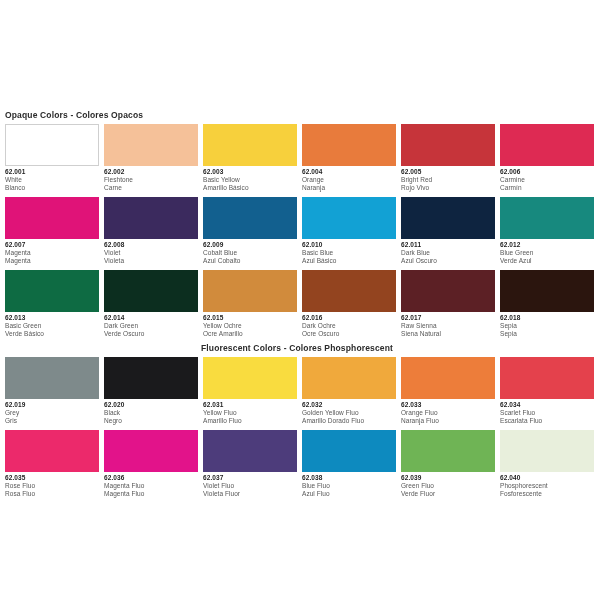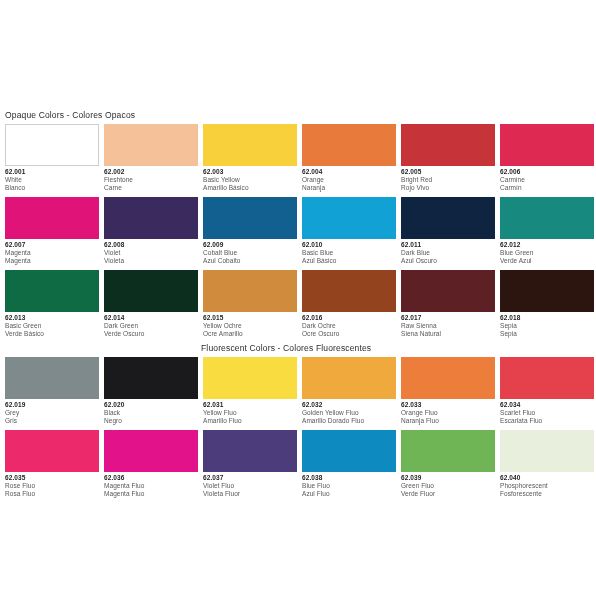--- a/index.html
+++ b/index.html
@@ -20,21 +20,21 @@
     height: 596px;
   }
   .chart {
     position: absolute;
     left: 5px;
     top: 110px;
     width: 586px;
   }
   .section-header {
     font-size: 8.5px;
-    font-weight: normal;
+    font-weight: bold;
     color: #2b2b2b;
     letter-spacing: 0.15px;
     line-height: 10px;
     margin: 0 0 4px 0;
     white-space: nowrap;
   }
   .section-header.indented {
     margin-left: 196px;
   }
   .row {
@@ -231,21 +231,21 @@
           <div class="meta">
             <div class="code">62.018</div>
             <div class="name-en">Sepia</div>
             <div class="name-es">Sepia</div>
           </div>
         </div>
       </div>
     </div>
 
     <div class="section">
-      <div class="section-header indented">Fluorescent Colors - Colores Fluorescentes</div>
+      <div class="section-header indented">Fluorescent Colors - Colores Phosphorescent</div>
 
       <div class="row">
         <div class="cell">
           <div class="swatch" style="background-color: rgb(126, 138, 139);"></div>
           <div class="meta">
             <div class="code">62.019</div>
             <div class="name-en">Grey</div>
             <div class="name-es">Gris</div>
           </div>
         </div>

